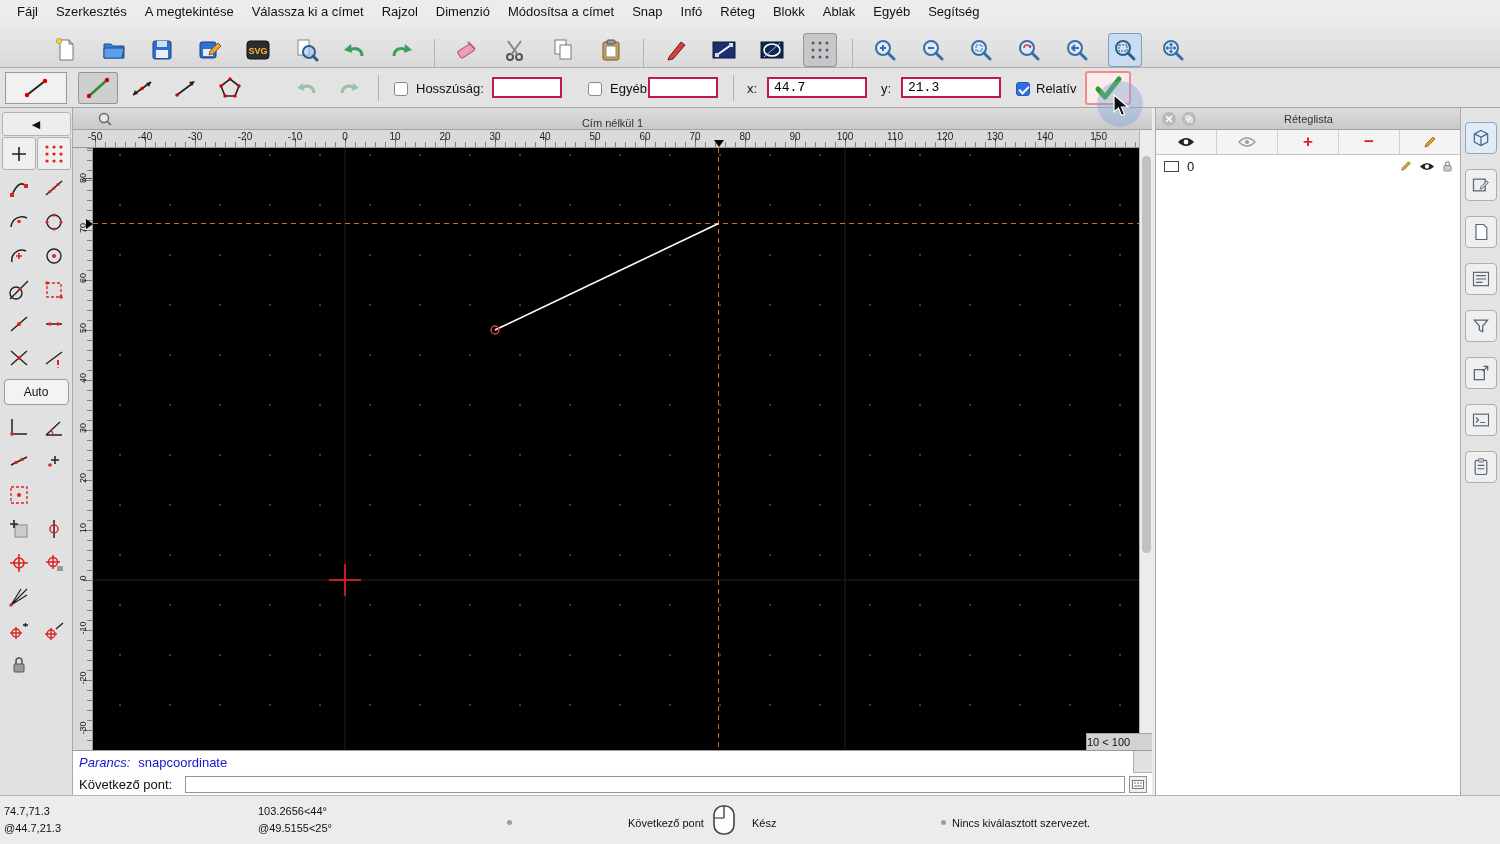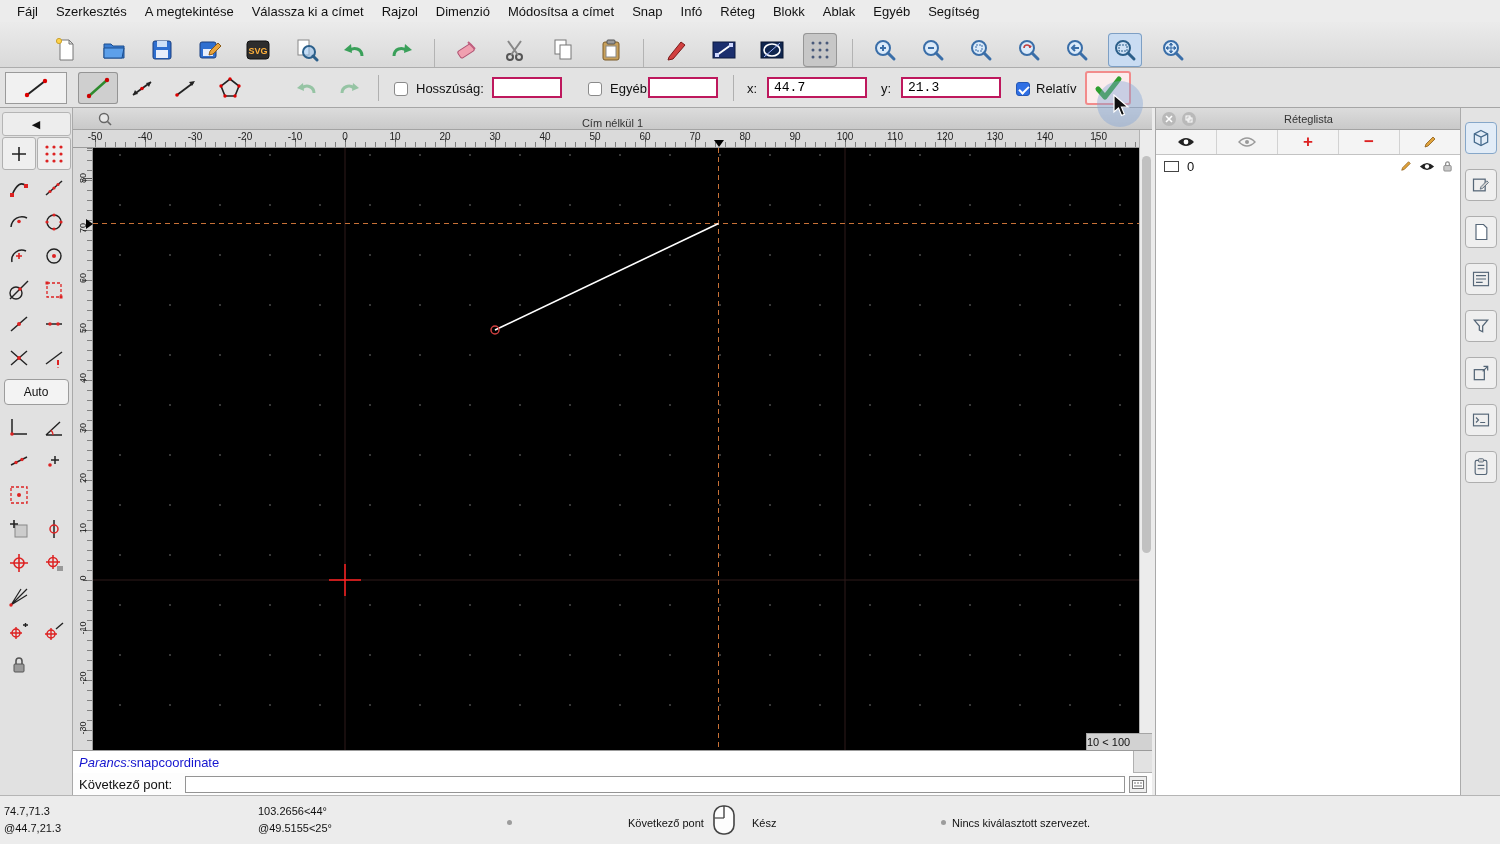--- a/index.html
+++ b/index.html
@@ -60,21 +60,21 @@
   .canvas{position:absolute;left:20px;top:0;width:1046px;height:602px;background:#000;background-image:radial-gradient(#383838 1px,transparent 1.4px);background-size:50px 50px;background-position:2px 32px}
   .canvas svg{position:absolute;left:0;top:0}
   .grid-status{position:absolute;right:0;bottom:0;width:66px;height:17px;background:#d2d2d2;border-top:1px solid #a5a5a5;border-left:1px solid #a5a5a5;font-size:11px;color:#111;display:flex;align-items:center;z-index:4}
   .vscroll{position:absolute;left:1066px;top:22px;width:13px;height:620px;background:#ececec;border-left:1px solid #b3b3b3}
   .vthumb{position:absolute;left:2px;top:26px;width:9px;height:397px;background:#c1c1c1;border-radius:5px}
 
   
   .command{position:absolute;left:0;top:642px;width:1079px;height:45px;background:#fff;border-top:1px solid #9b9b9b}
   .cmd-line1{position:absolute;left:0;top:0;width:1060px;height:22px;background:#fff;display:flex;align-items:center;padding-left:6px;font-size:13px}
   .cmd-prompt{color:#1515cf;font-style:italic}
-  .cmd-value{color:#1515cf;margin-left:0}
+  .cmd-value{color:#1515cf;margin-left:8px}
   .cmd-scroll-stub{position:absolute;left:1060px;top:0;width:19px;height:22px;background:#e2e2e2;border-left:1px solid #b0b0b0;border-bottom:1px solid #b0b0b0}
   .cmd-line2{position:absolute;left:0;top:22px;width:1079px;height:23px;background:#fdfdfd;display:flex;align-items:center;padding-left:6px;font-size:13px}
   .cmd-input{position:absolute;left:112px;top:25px;width:940px;height:17px;border:1px solid #949494;background:#fff;font-size:12px;padding:0 4px;font-family:"Liberation Sans",sans-serif}
   .kbd-btn{position:absolute;left:1056px;top:25px;width:18px;height:17px;border:1px solid #949494;background:#eee;display:flex;align-items:center;justify-content:center}
 
   
   .layer-panel{position:absolute;left:1155px;top:0;width:305px;height:687px;background:#fff;border-left:1px solid #a9a9a9}
   .lp-header{position:absolute;left:0;top:0;width:305px;height:22px;background:linear-gradient(#dcdcdc,#c9c9c9);border-bottom:1px solid #a3a3a3;display:flex;align-items:center;justify-content:center;font-size:11px;color:#333}
   .lp-hbtn{position:absolute;top:4px;width:14px;height:14px;border-radius:50%;background:#b9b9b9;display:flex;align-items:center;justify-content:center}
   .lp-toolbar{position:absolute;left:0;top:22px;width:305px;height:25px;background:#f4f4f4;border-bottom:1px solid #c3c3c3;display:flex}

